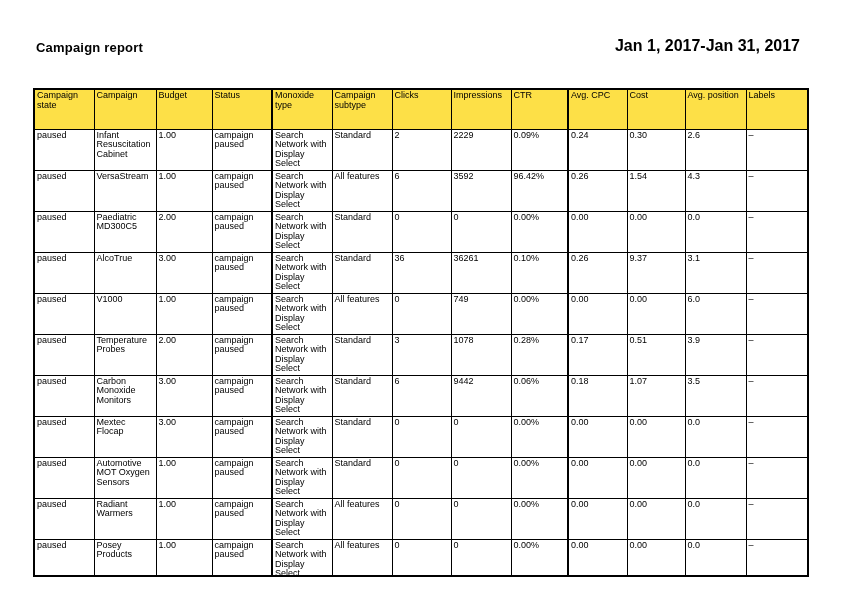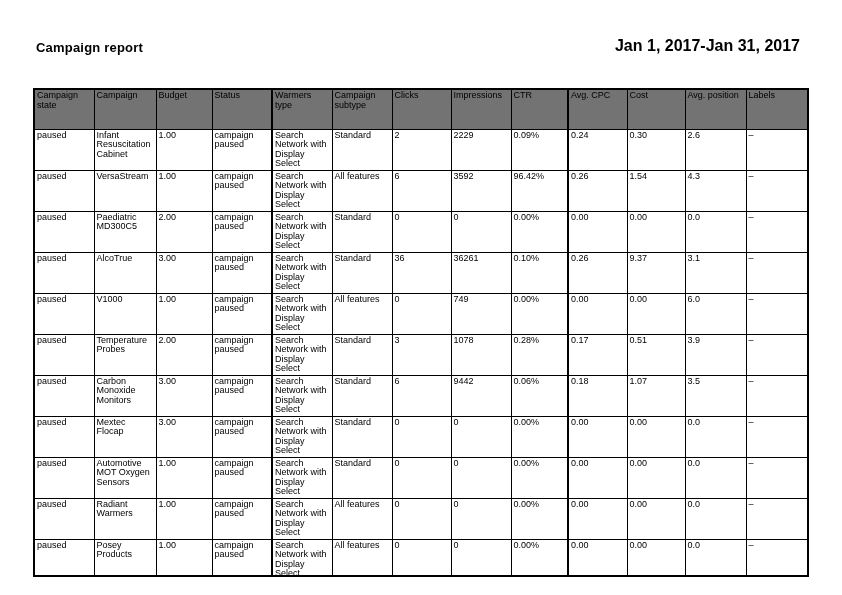--- a/index.html
+++ b/index.html
@@ -30,21 +30,21 @@
   }
   table.campaign-table {
     position: absolute;
     left: 33px; top: 88px;
     width: 774px;
     border-collapse: collapse;
     table-layout: fixed;
     border: 2px solid #000;
   }
   .campaign-table th {
-    background: #737373;
+    background: #fde047;
     border: 1px solid #000;
     font-weight: normal;
     font-size: 9px;
     line-height: 9.5px;
     text-align: left;
     vertical-align: top;
     padding: 1px 2px;
     height: 21px;
   }
   .campaign-table td {
@@ -95,21 +95,21 @@
       <col style="width:58px">
       <col style="width:61px">
     <col style="width:62px">
   </colgroup>
   <thead>
     <tr>
         <th>Campaign state</th>
         <th>Campaign</th>
         <th>Budget</th>
         <th>Status</th>
-        <th>Warmers type</th>
+        <th>Monoxide type</th>
         <th>Campaign subtype</th>
         <th>Clicks</th>
         <th>Impressions</th>
         <th>CTR</th>
         <th>Avg. CPC</th>
         <th>Cost</th>
         <th>Avg. position</th>
         <th>Labels</th>
       </tr>
   </thead>

